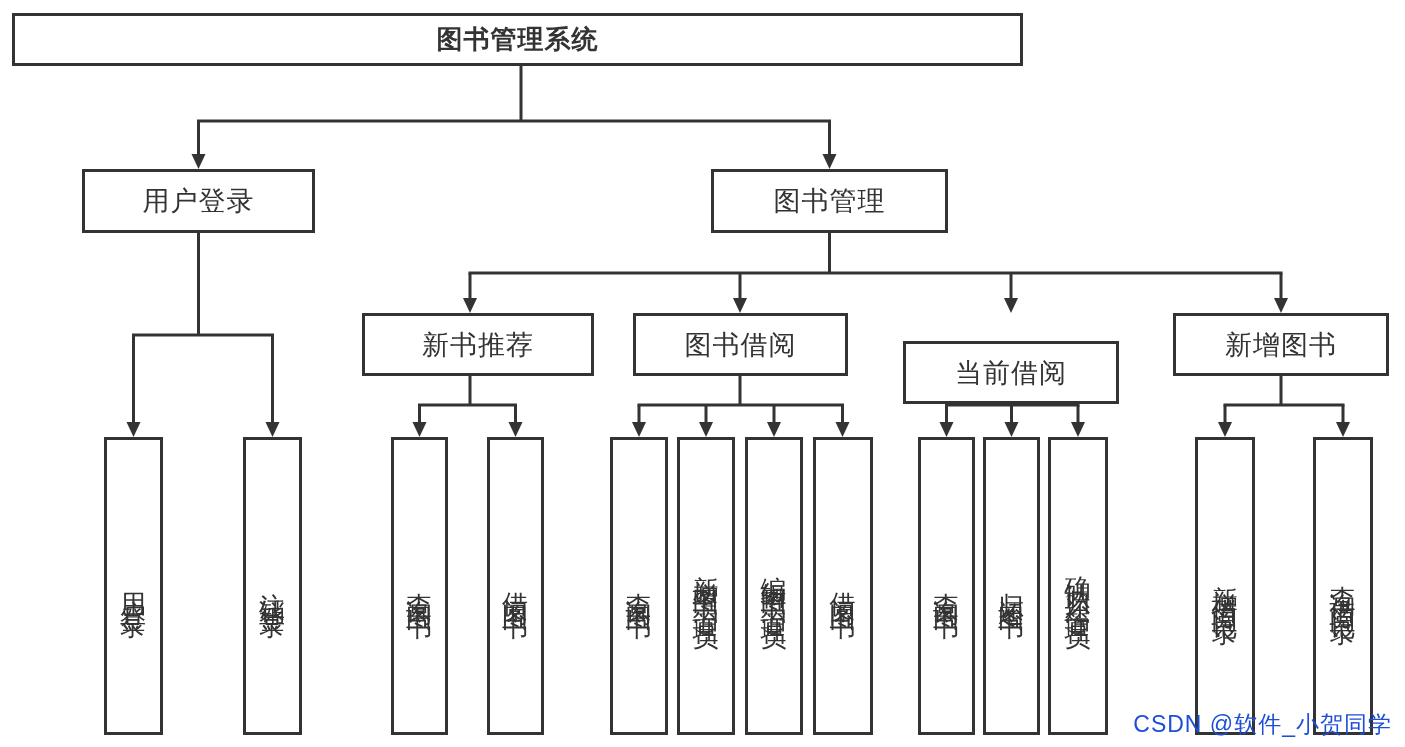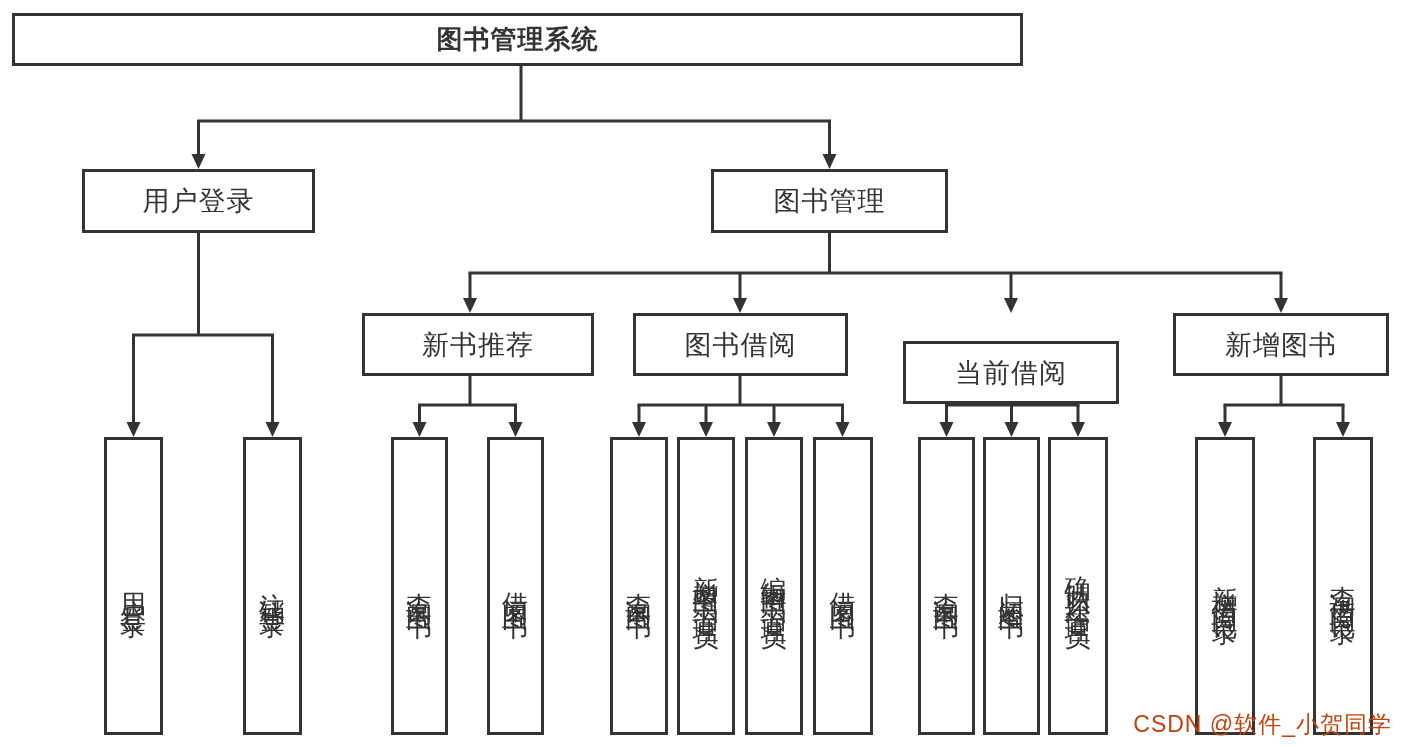--- a/index.html
+++ b/index.html
@@ -47,21 +47,21 @@
     line-height: 1;
     letter-spacing: 7px;
     white-space: nowrap;
     color: #333333;
   }
   .watermark {
     position: absolute;
     right: 13px;
     bottom: 7px;
     font-size: 23px;
-    color: #c2410c;
+    color: #1d4ed8;
     letter-spacing: 1px;
     white-space: nowrap;
   }
 </style>
 </head>
 <body>
 
 <div class="stage">
 
   <svg class="connectors" viewBox="0 0 1405 747" xmlns="http://www.w3.org/2000/svg" stroke="#333333" stroke-width="3" fill="#333333">

